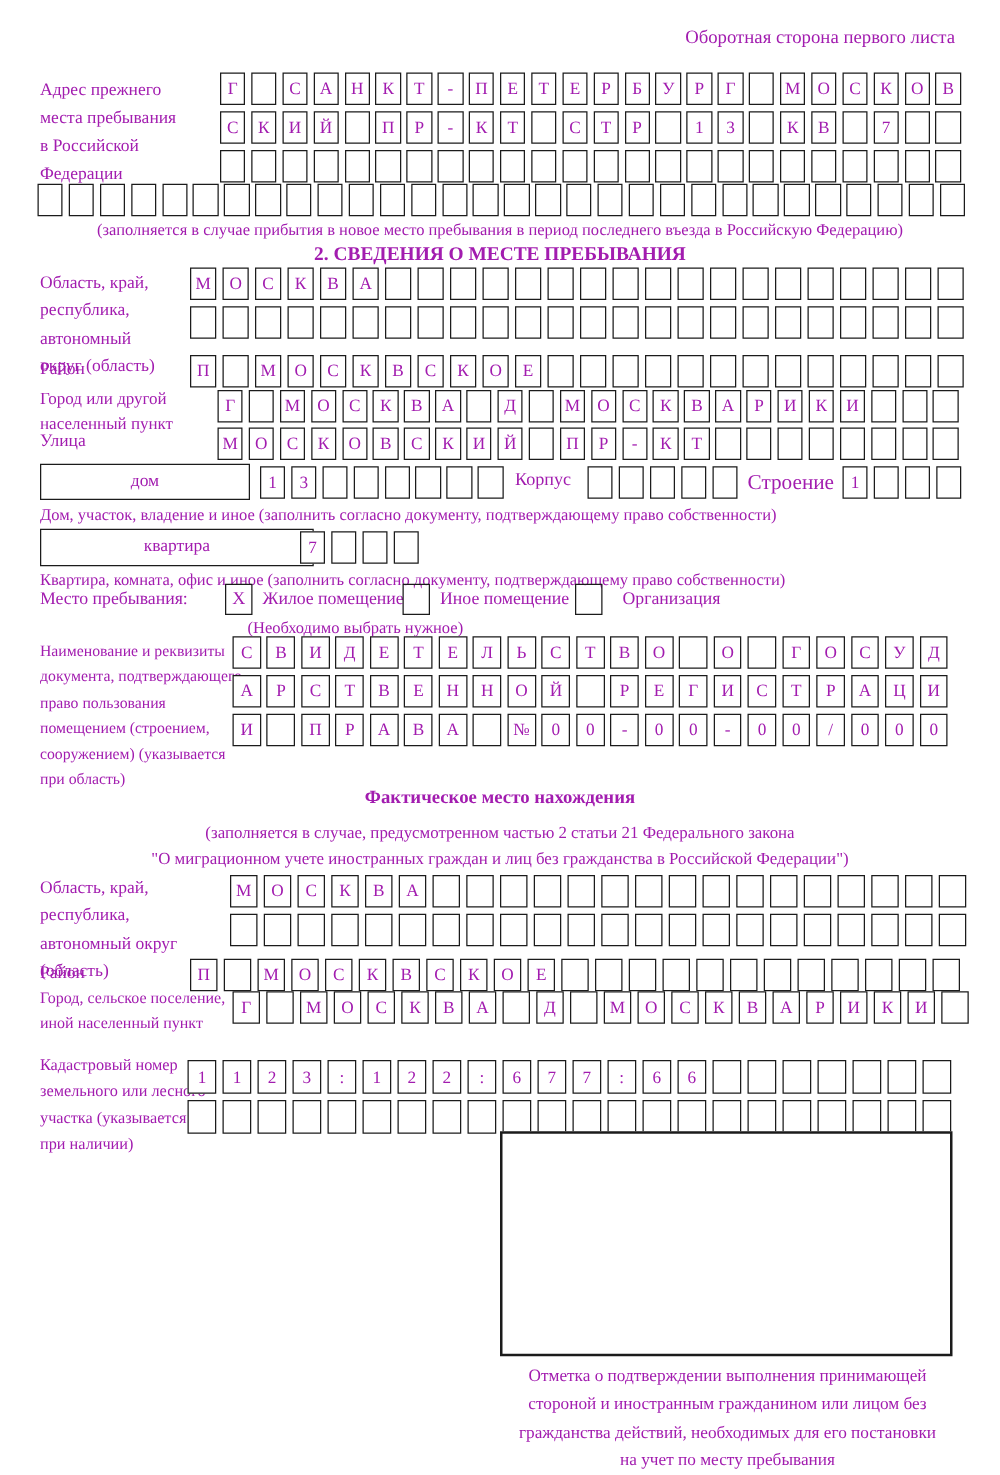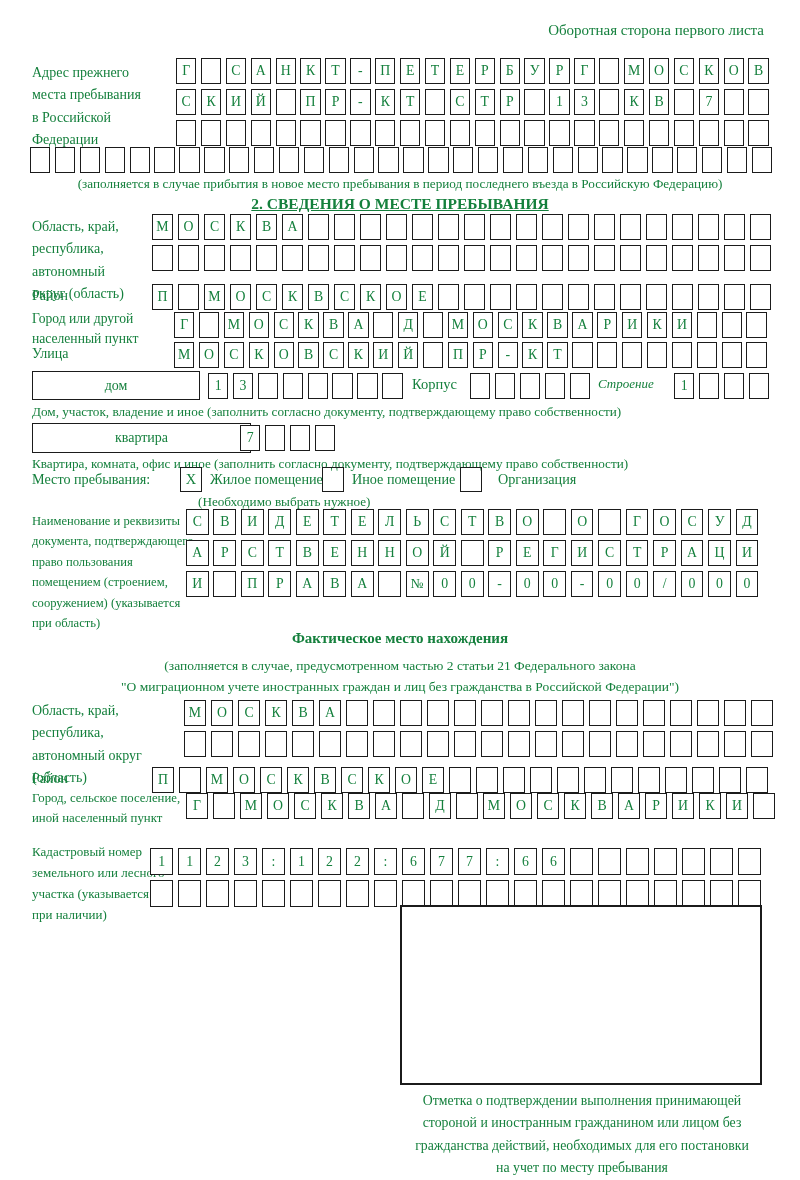--- a/index.html
+++ b/index.html
@@ -1,16 +1,16 @@
 <!DOCTYPE html>
 <html><head>
 <meta charset="utf-8">
 <style>
   html,body{margin:0;padding:0;background:#fff;}
-  .page{position:relative;width:800px;height:1180px;background:#ffffff;color:#15803d;
+  .page{position:relative;width:800px;height:1180px;background:#ffffff;color:#a21caf;
         font-family:"Liberation Serif",serif;font-size:14px;overflow:hidden;}
   .abs{position:absolute;}
   .prelines{white-space:pre-line;}
   .lbl{line-height:1.6;}
   .sm{font-size:12.6px;line-height:1.62;}
   .note{font-size:13.2px;}
   .center{width:800px;left:0;text-align:center;}
   .bold{font-weight:bold;}
   .cells{display:flex;gap:4.6px;}
   .cell{box-sizing:border-box;flex:none;width:20.3px;height:26px;border:1.6px solid #1b1b1b;
@@ -144,21 +144,21 @@
       <span class="cell"></span>
       <span class="cell"></span>
       <span class="cell"></span>
       <span class="cell"></span>
       <span class="cell"></span>
       <span class="cell"></span>
       <span class="cell"></span>
     </div>
   <div class="abs note center" style="top:176px;text-align:center;">(заполняется в случае прибытия в новое место пребывания в период последнего въезда в Российскую Федерацию)</div>
 
-  <div class="abs center bold" style="top:195px;font-size:15.5px;text-decoration:underline;">2. СВЕДЕНИЯ О МЕСТЕ ПРЕБЫВАНИЯ</div>
+  <div class="abs center bold" style="top:195px;font-size:15.5px;">2. СВЕДЕНИЯ О МЕСТЕ ПРЕБЫВАНИЯ</div>
 
   <div class="abs lbl prelines" style="top:216px;left:32px;font-size:14px;">Область, край,
 республика,
 автономный
 округ (область)</div>
   <div class="abs stack" style="top:214px;left:152px;">
     <div class="cells p26">
         <span class="cell">М</span>
         <span class="cell">О</span>
         <span class="cell">С</span>
@@ -309,21 +309,21 @@
       <span class="cell"></span>
     </div>
   <div class="abs" style="top:376px;left:412px;font-size:14.5px;">Корпус</div>
   <div class="abs cells" style="top:372.5px;left:470px;">
       <span class="cell"></span>
       <span class="cell"></span>
       <span class="cell"></span>
       <span class="cell"></span>
       <span class="cell"></span>
     </div>
-  <div class="abs" style="top:376px;left:598px;font-size:13px;font-style:italic;">Строение</div>
+  <div class="abs" style="top:376px;left:598px;font-size:17px;">Строение</div>
   <div class="abs cells" style="top:372.5px;left:674px;">
       <span class="cell">1</span>
       <span class="cell"></span>
       <span class="cell"></span>
       <span class="cell"></span>
     </div>
   <div class="abs note" style="top:404px;left:32px;">Дом, участок, владение и иное (заполнить согласно документу, подтверждающему право собственности)</div>
 
   <div class="abs wbox" style="top:423px;left:32px;width:219px;height:30px;">квартира</div>
   <div class="abs cells" style="top:425px;left:240px;">

